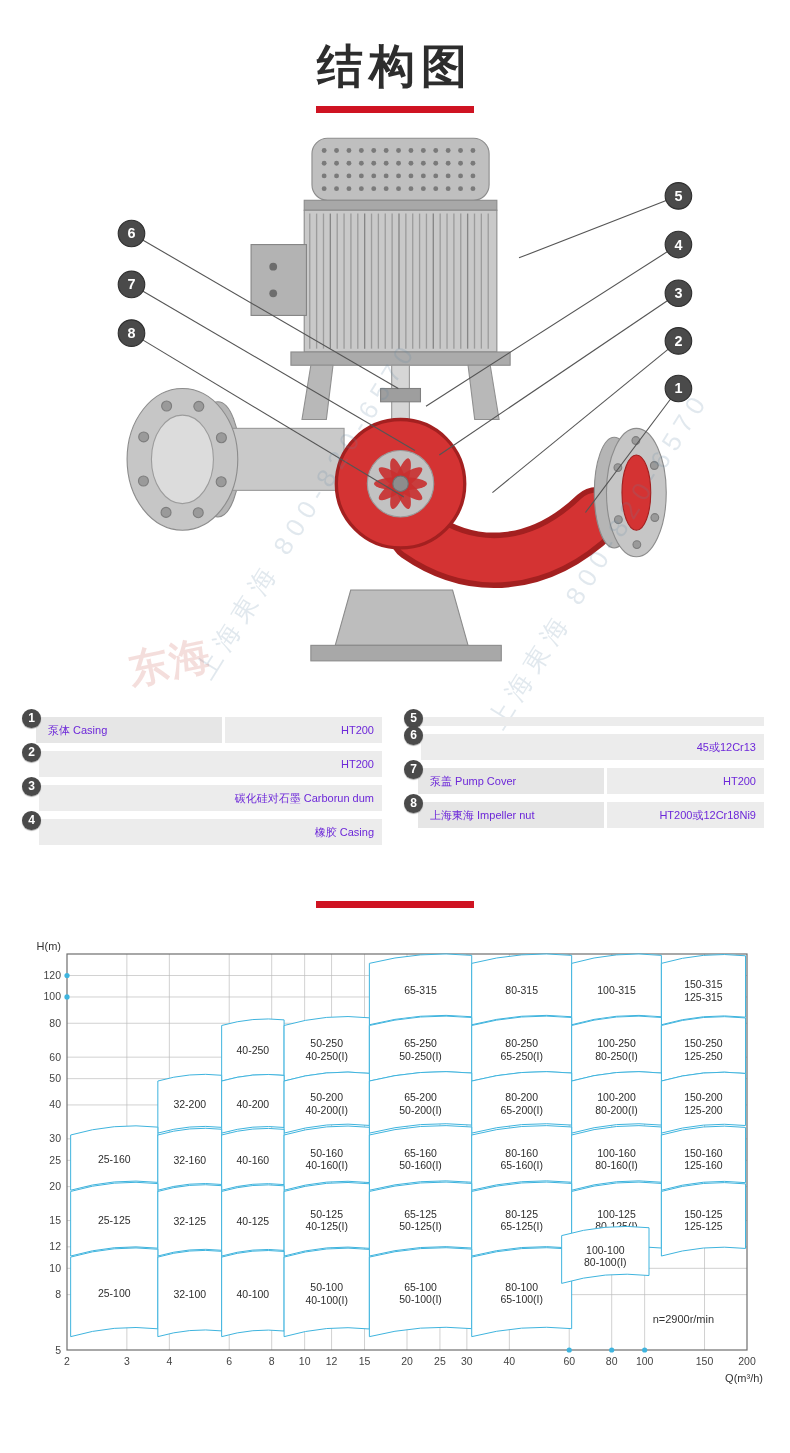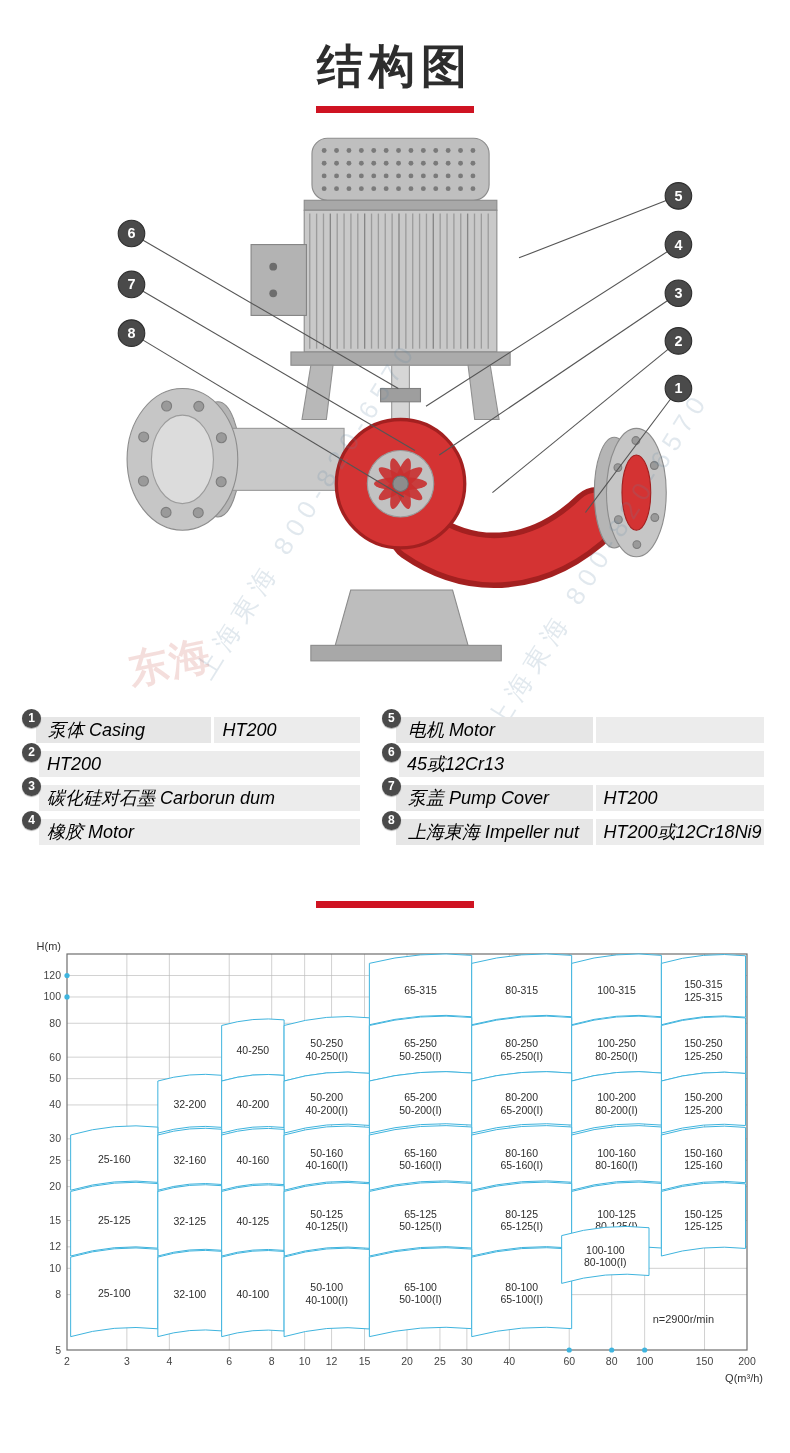--- a/index.html
+++ b/index.html
@@ -28,25 +28,25 @@
   
   .parts-area{display:flex;gap:26px;padding:0 26px;margin-top:30px;}
   .parts-table{flex:1;}
   .part-row{display:flex;position:relative;margin-bottom:8px;padding-left:10px;}
   .part-badge{
     position:absolute;left:-4px;top:-8px;width:19px;height:19px;border-radius:50%;
     background:#4a4a4a;color:#fff;font-size:12px;font-weight:bold;text-align:center;
     line-height:19px;box-shadow:0 1px 1px rgba(0,0,0,.35);z-index:2;
   }
   .part-cell{
-    background:#e6e6e6;color:#000000;font-size:18px;line-height:17px;
-    padding:5px 8px 4px 12px;white-space:nowrap;overflow:hidden;font-style:italic;
+    background:#e6e6e6;color:#6d28d9;font-size:11px;line-height:17px;
+    padding:5px 8px 4px 12px;white-space:nowrap;overflow:hidden;
   }
   .part-name{width:48%;}
-  .part-mat{flex:1;margin-left:3px;background:#ececec;padding-left:8px;}
+  .part-mat{flex:1;margin-left:3px;background:#ececec;padding-left:0;text-align:right;}
   
   .chart-wrap{margin-top:30px;}
   .chart-wrap svg{display:block;margin:0 auto;}
 </style>
 </head>
 <body>
 
 <div class="section-head">
   <h1 class="section-title">结构图</h1>
   <div class="title-bar"></div>
@@ -258,27 +258,26 @@
       <div class="part-row">
         <span class="part-badge">2</span>
         <span class="part-cell part-mat">HT200</span>
       </div>
       <div class="part-row">
         <span class="part-badge">3</span>
         <span class="part-cell part-mat">碳化硅对石墨 Carborun dum</span>
       </div>
       <div class="part-row">
         <span class="part-badge">4</span>
-        <span class="part-cell part-mat">橡胶 Motor</span>
+        <span class="part-cell part-mat">橡胶 Casing</span>
       </div>
     </div>
   <div class="parts-table" id="parts-right">
       <div class="part-row">
         <span class="part-badge">5</span>
-        <span class="part-cell part-name">电机 Motor</span>
         <span class="part-cell part-mat"></span>
       </div>
       <div class="part-row">
         <span class="part-badge">6</span>
         <span class="part-cell part-mat">45或12Cr13</span>
       </div>
       <div class="part-row">
         <span class="part-badge">7</span>
         <span class="part-cell part-name">泵盖 Pump Cover</span>
         <span class="part-cell part-mat">HT200</span>

